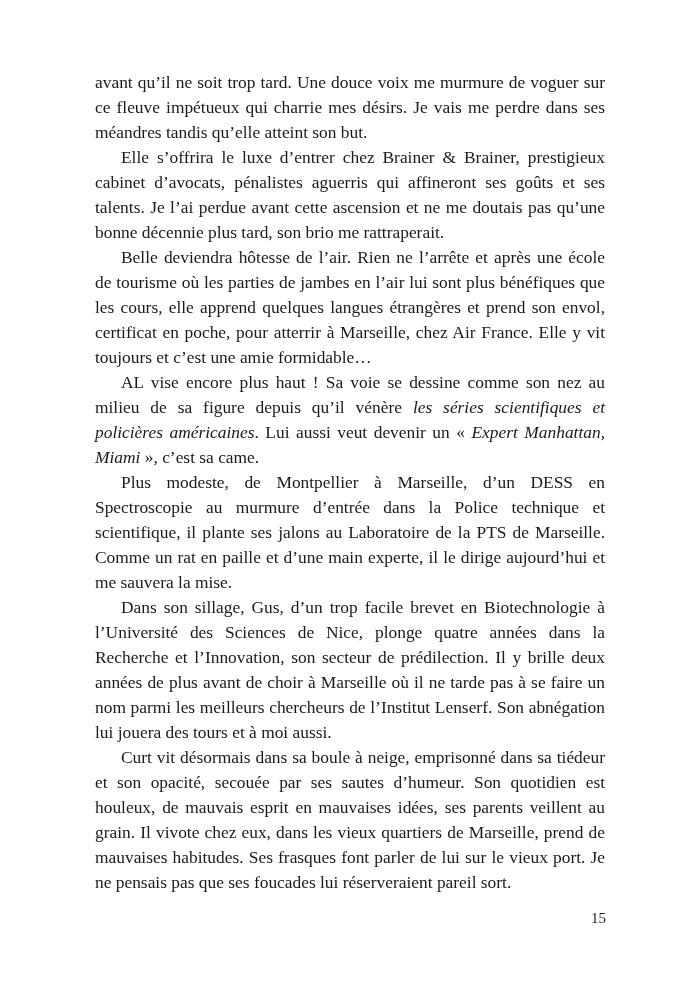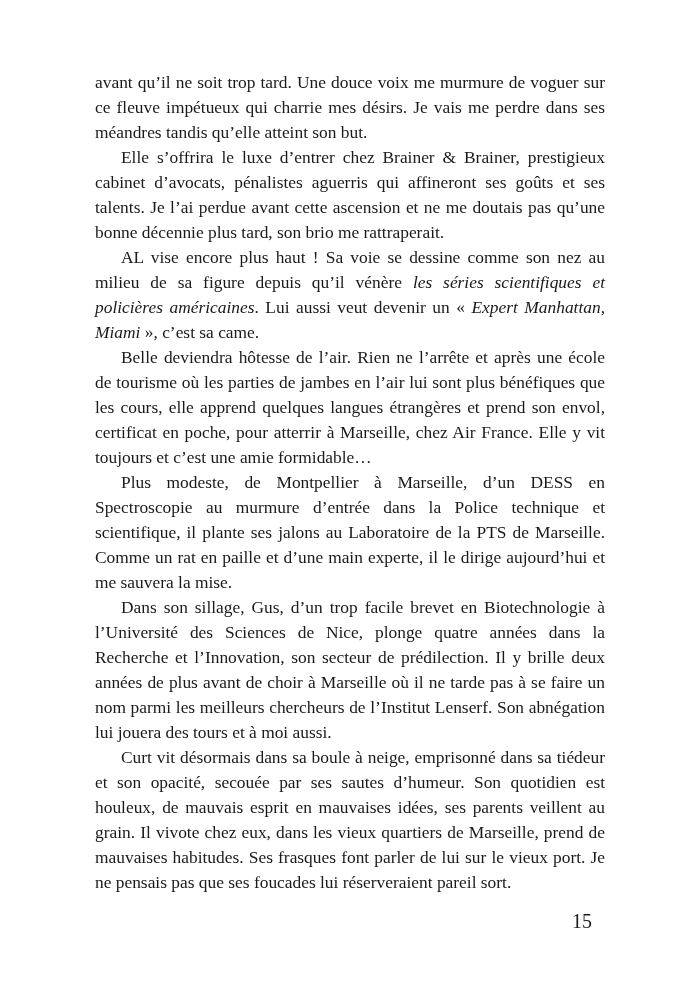--- a/index.html
+++ b/index.html
@@ -30,41 +30,41 @@
       hyphens: none;
     }
     .page-text p.cont {
       text-indent: 0;
     }
     .page-text em {
       font-style: italic;
     }
     .page-number {
       position: absolute;
-      left: 560px;
+      left: 591px;
       top: 910px;
       width: 44px;
-      text-align: center;
-      font-size: 20px;
+      text-align: left;
+      font-size: 15px;
     }
   </style>
 </head>
 <body>
 
 <div class="page-text">
   <p class="cont">
     <span>avant qu’il ne soit trop tard. Une douce voix me murmure de voguer sur ce fleuve impétueux qui charrie mes désirs. Je vais me perdre dans ses méandres tandis qu’elle atteint son but.</span>
   </p>
   <p>
     <span>Elle s’offrira le luxe d’entrer chez Brainer &amp; Brainer, prestigieux cabinet d’avocats, pénalistes aguerris qui affineront ses goûts et ses talents. Je l’ai perdue avant cette ascension et ne me doutais pas qu’une bonne décennie plus tard, son brio me rattraperait.</span>
   </p>
-  <p><span>AL vise encore plus haut ! Sa voie se dessine comme son nez au milieu de sa figure depuis qu’il vénère </span><em>les séries scientifiques et policières américaines</em><span>. Lui aussi veut devenir un « </span><em>Expert Manhattan, Miami</em><span> », c’est sa came.</span></p>
   <p>
     <span>Belle deviendra hôtesse de l’air. Rien ne l’arrête et après une école de tourisme où les parties de jambes en l’air lui sont plus bénéfiques que les cours, elle apprend quelques langues étrangères et prend son envol, certificat en poche, pour atterrir à Marseille, chez Air France. Elle y vit toujours et c’est une amie formidable…</span>
   </p>
+  <p><span>AL vise encore plus haut ! Sa voie se dessine comme son nez au milieu de sa figure depuis qu’il vénère </span><em>les séries scientifiques et policières américaines</em><span>. Lui aussi veut devenir un « </span><em>Expert Manhattan, Miami</em><span> », c’est sa came.</span></p>
   <p>
     <span>Plus modeste, de Montpellier à Marseille, d’un DESS en Spectroscopie au murmure d’entrée dans la Police technique et scientifique, il plante ses jalons au Laboratoire de la PTS de Marseille. Comme un rat en paille et d’une main experte, il le dirige aujourd’hui et me sauvera la mise.</span>
   </p>
   <p>
     <span>Dans son sillage, Gus, d’un trop facile brevet en Biotechnologie à l’Université des Sciences de Nice, plonge quatre années dans la Recherche et l’Innovation, son secteur de prédilection. Il y brille deux années de plus avant de choir à Marseille où il ne tarde pas à se faire un nom parmi les meilleurs chercheurs de l’Institut Lenserf. Son abnégation lui jouera des tours et à moi aussi.</span>
   </p>
   <p>
     <span>Curt vit désormais dans sa boule à neige, emprisonné dans sa tiédeur et son opacité, secouée par ses sautes d’humeur. Son quotidien est houleux, de mauvais esprit en mauvaises idées, ses parents veillent au grain. Il vivote chez eux, dans les vieux quartiers de Marseille, prend de mauvaises habitudes. Ses frasques font parler de lui sur le vieux port. Je ne pensais pas que ses foucades lui réserveraient pareil sort.</span>
   </p>
 </div>

